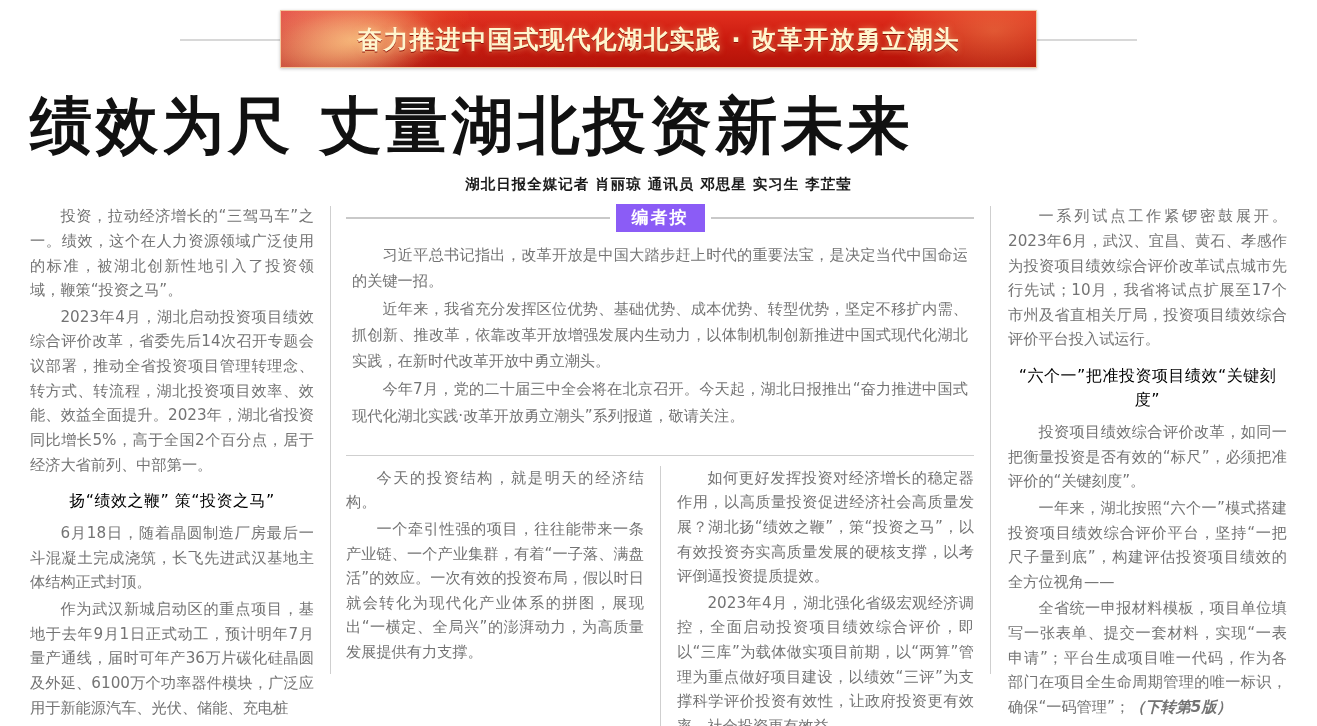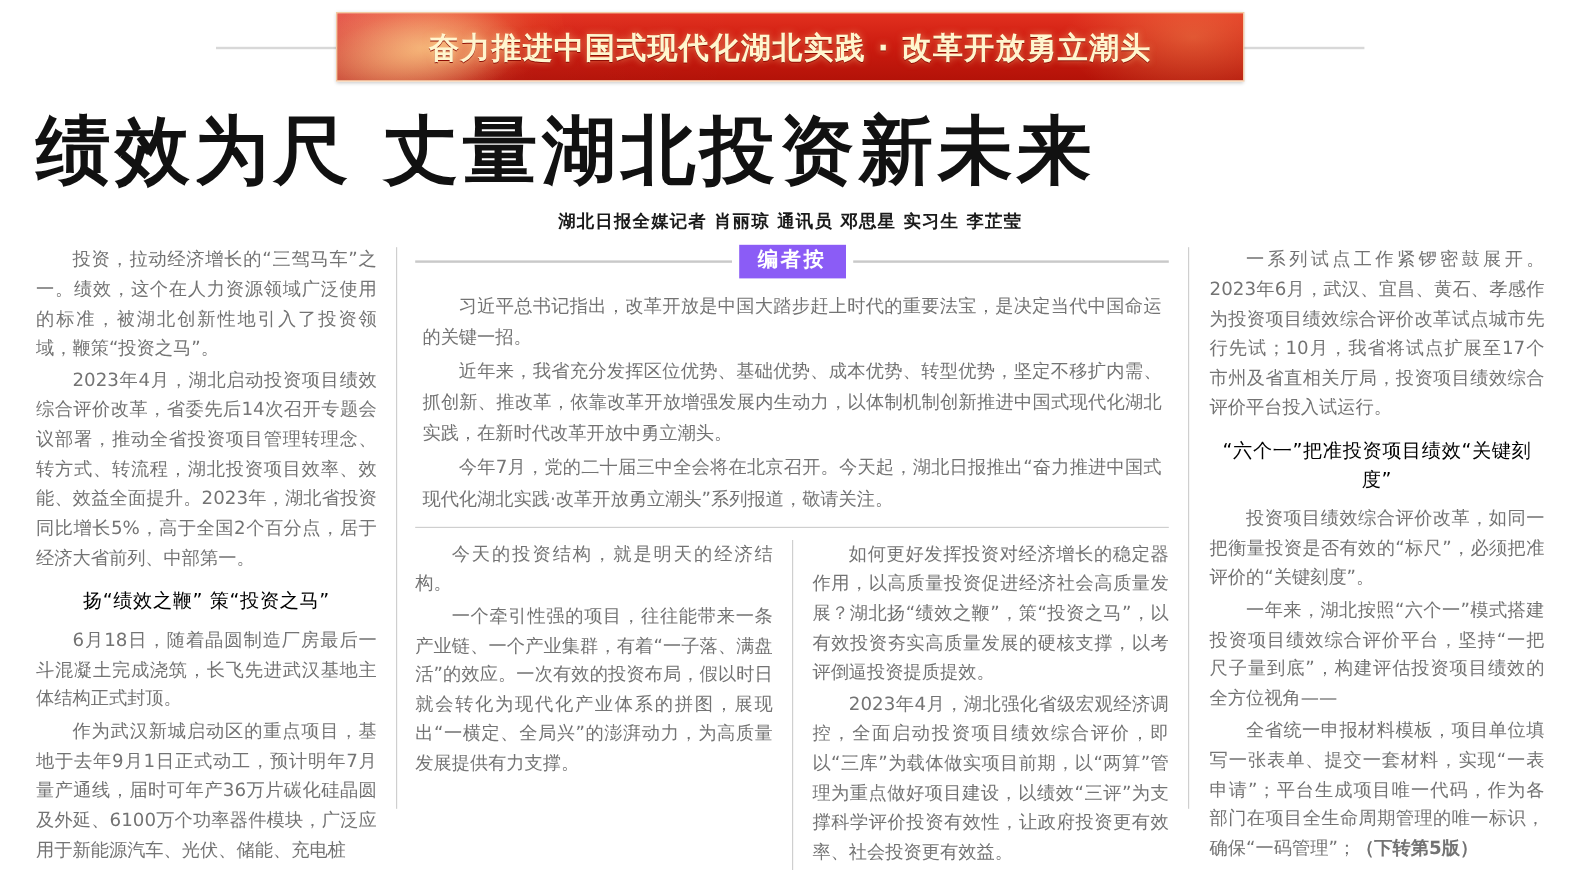--- a/index.html
+++ b/index.html
@@ -171,38 +171,39 @@
     letter-spacing: 2px;
     padding: 3px 16px 4px 16px;
     margin: 0 6px;
     line-height: 1.2;
   }
   .note-body p {
     font-size: 15.2px;
     line-height: 1.72;
   }
   .note-body {
-    padding: 0 6px 8px 6px;
+    padding: 0 6px 24px 6px;
     border-bottom: 1px solid #cfcfcf;
     margin-bottom: 10px;
   }
 
   .mid-split {
     display: flex;
     gap: 0;
   }
   .mid-col {
     width: 50%;
     box-sizing: border-box;
   }
   .mid-col.a { padding-right: 16px; }
   .mid-col.b { padding-left: 16px; border-left: 1px solid #cfcfcf; }
 
   .jump {
     font-weight: bold;
+    font-style: italic;
   }
 </style>
 </head>
 <body>
 
 <div class="page">
 
   <div class="banner-wrap">
     <div class="banner-rule"></div>
     <div class="banner">

